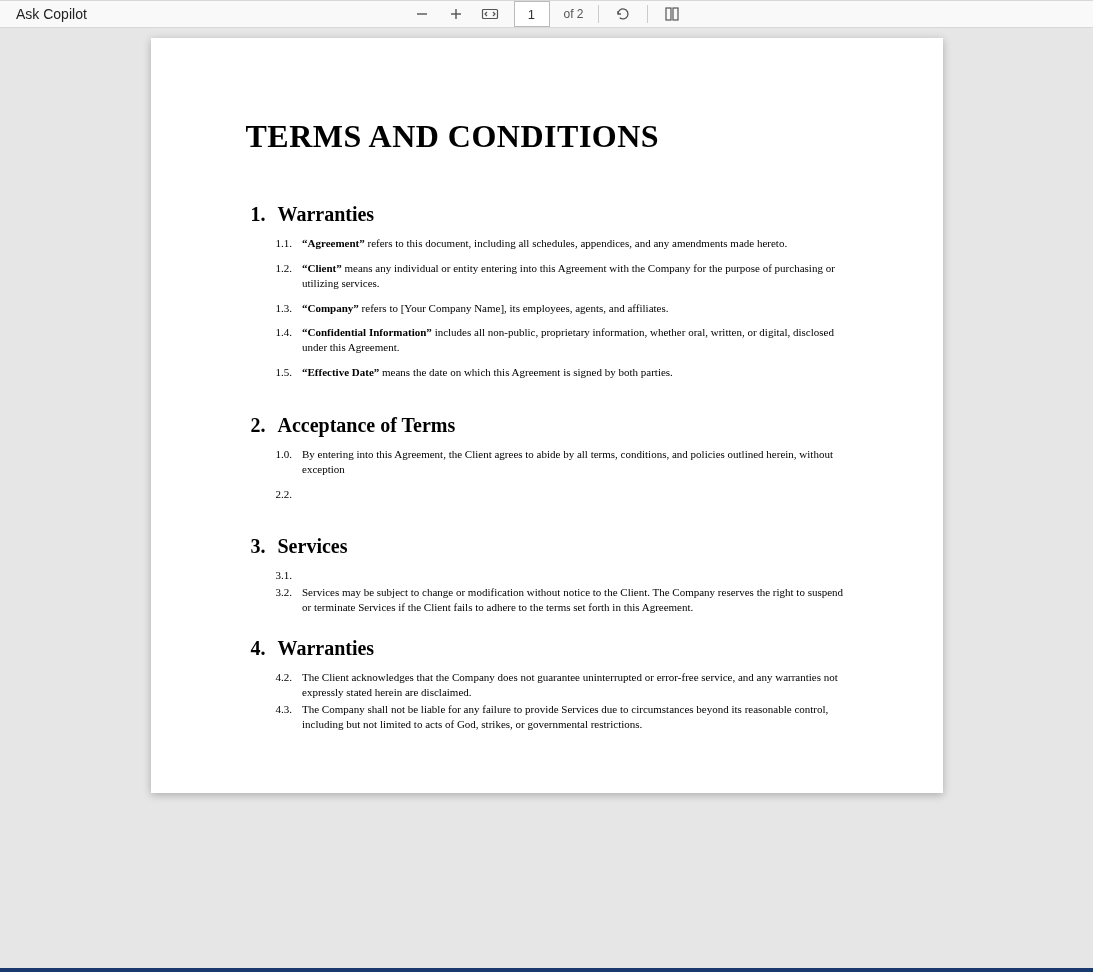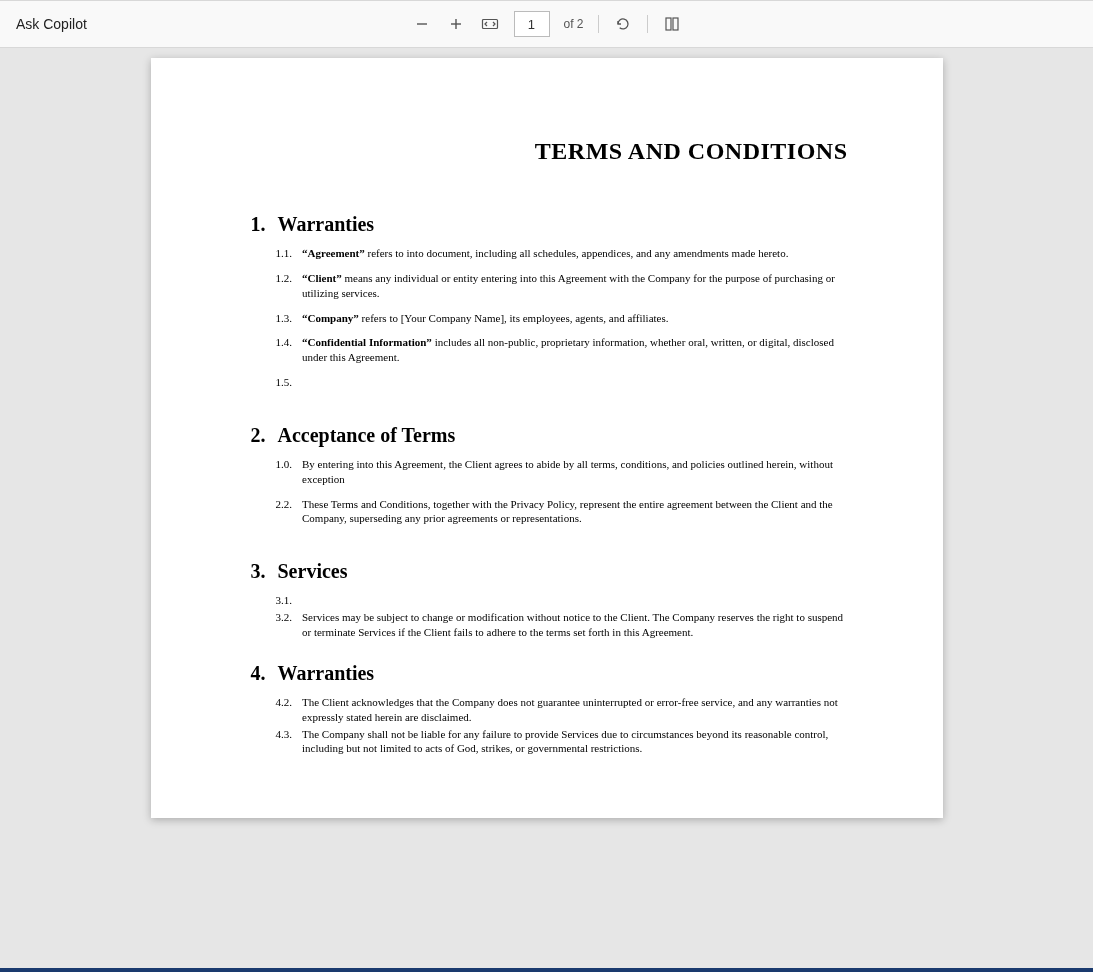--- a/index.html
+++ b/index.html
@@ -3,21 +3,21 @@
 <meta charset="utf-8">
 <style>
   * { box-sizing: border-box; }
   html, body { margin: 0; padding: 0; height: 100%; }
   body {
     font-family: "Segoe UI", Arial, sans-serif;
     background: #e6e6e6;
     overflow: hidden;
   }
   .toolbar {
-    height: 48px;
+    height: 28px;
     background: #f9f9f9;
     border-top: 1px solid #d8d8d8;
     border-bottom: 1px solid #d8d8d8;
     display: flex;
     align-items: center;
     padding: 0 10px;
     position: relative;
     font-size: 14px;
     color: #333;
   }
@@ -70,24 +70,24 @@
     left: 50%;
     transform: translateX(-50%);
     width: 792px;
     background: #fff;
     box-shadow: 0 2px 8px rgba(0,0,0,0.25);
     padding: 80px 95px 40px 95px;
     font-family: Georgia, "Times New Roman", serif;
     color: #000;
   }
   .doc-title {
-    text-align: right;
+    text-align: left;
     font-family: Georgia, "Times New Roman", serif;
     font-weight: bold;
-    font-size: 24px;
+    font-size: 32px;
     letter-spacing: 0.5px;
     margin-bottom: 48px;
   }
   .section {
     margin-bottom: 34px;
   }
   .section-head {
     display: flex;
     align-items: baseline;
     gap: 12px;
@@ -177,52 +177,52 @@
     <div class="doc-title">TERMS AND CONDITIONS</div>
     <div id="sections">
         <div class="section">
           <div class="section-head">
             <span class="section-num">1.</span>
             <span>Warranties</span>
           </div>
           <ul class="clauses">
             <li class="clause">
               <span class="clause-num">1.1.</span>
-              <span class="clause-body"><span class="term">“Agreement”</span><span> refers to into document, including all schedules, appendices, and any amendments made hereto.</span></span>
+              <span class="clause-body"><span class="term">“Agreement”</span><span> refers to this document, including all schedules, appendices, and any amendments made hereto.</span></span>
             </li>
             <li class="clause">
               <span class="clause-num">1.2.</span>
               <span class="clause-body"><span class="term">“Client”</span><span> means any individual or entity entering into this Agreement with the Company for the purpose of purchasing or utilizing services.</span></span>
             </li>
             <li class="clause">
               <span class="clause-num">1.3.</span>
               <span class="clause-body"><span class="term">“Company”</span><span> refers to [Your Company Name], its employees, agents, and affiliates.</span></span>
             </li>
             <li class="clause">
               <span class="clause-num">1.4.</span>
               <span class="clause-body"><span class="term">“Confidential Information”</span><span> includes all non-public, proprietary information, whether oral, written, or digital, disclosed under this Agreement.</span></span>
             </li>
             <li class="clause">
               <span class="clause-num">1.5.</span>
+              <span class="clause-body"><span class="term">“Effective Date”</span><span> means the date on which this Agreement is signed by both parties.</span></span>
             </li>
           </ul>
         </div>
         <div class="section">
           <div class="section-head">
             <span class="section-num">2.</span>
             <span>Acceptance of Terms</span>
           </div>
           <ul class="clauses">
             <li class="clause">
               <span class="clause-num">1.0.</span>
               <span class="clause-body"><span>By entering into this Agreement, the Client agrees to abide by all terms, conditions, and policies outlined herein, without exception</span></span>
             </li>
             <li class="clause">
               <span class="clause-num">2.2.</span>
-              <span class="clause-body"><span>These Terms and Conditions, together with the Privacy Policy, represent the entire agreement between the Client and the Company, superseding any prior agreements or representations.</span></span>
             </li>
           </ul>
         </div>
         <div class="section" style="margin-bottom: 22px;">
           <div class="section-head">
             <span class="section-num">3.</span>
             <span>Services</span>
           </div>
           <ul class="clauses">
             <li class="clause tight">

